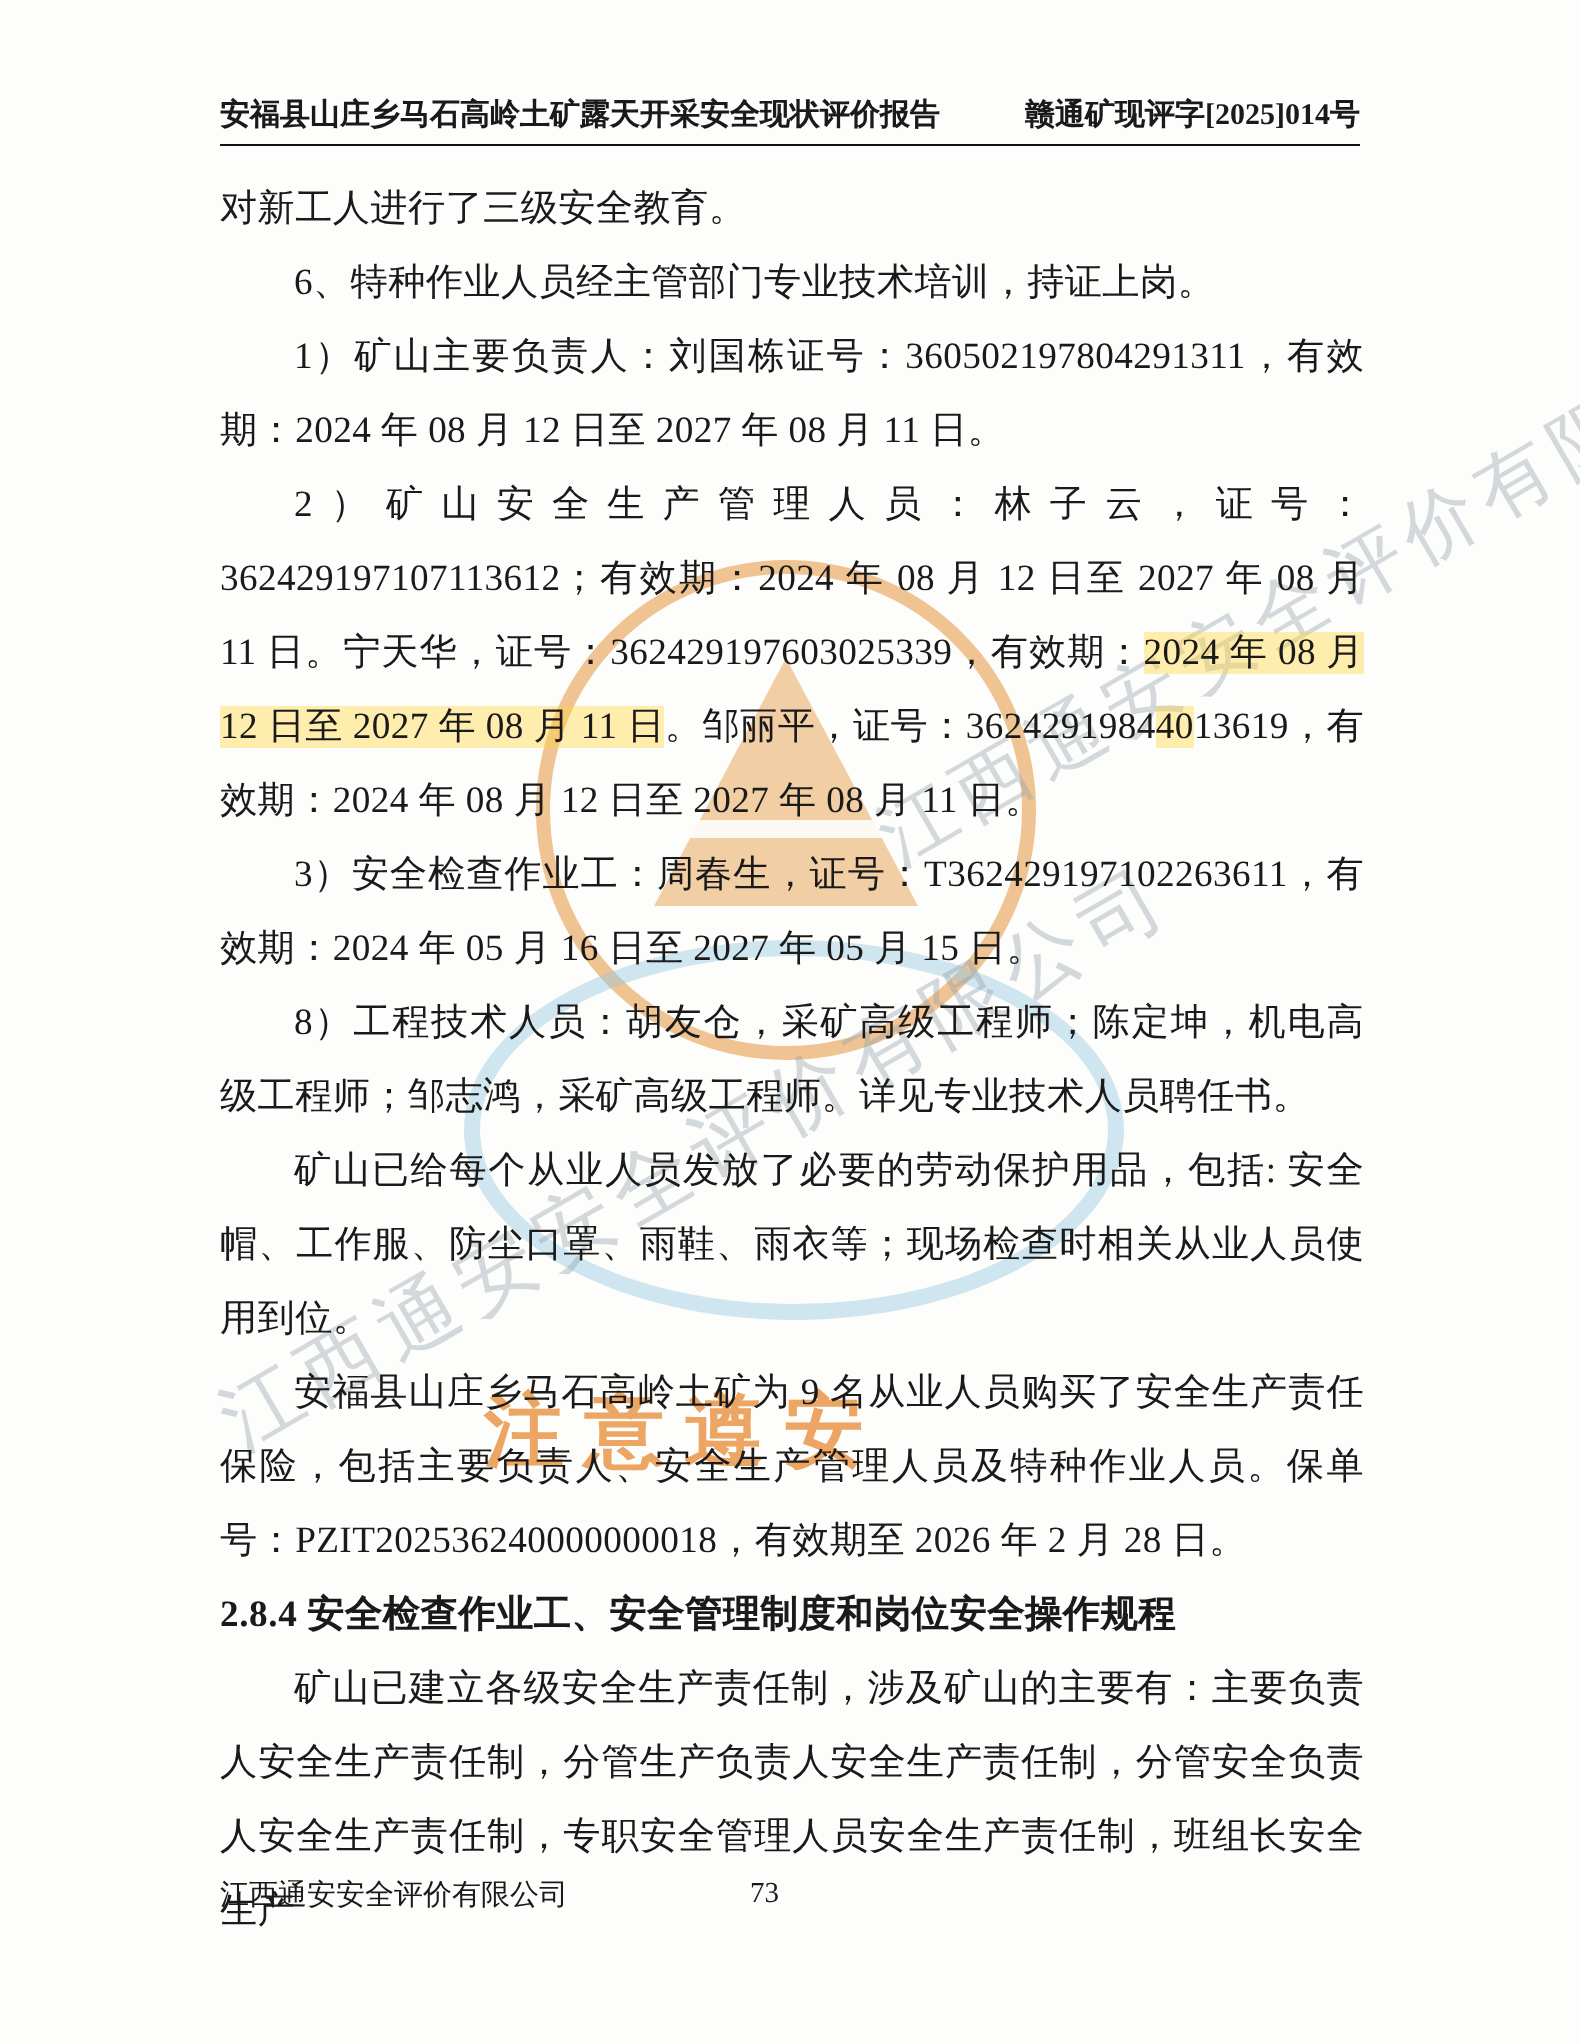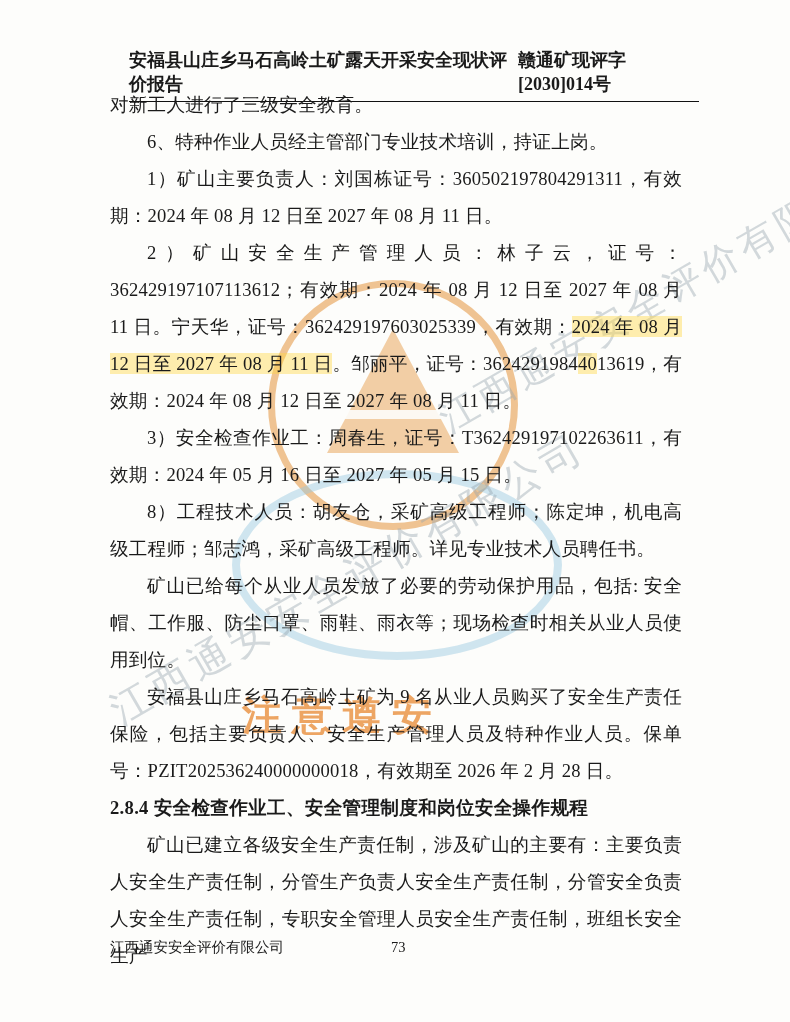--- a/index.html
+++ b/index.html
@@ -88,28 +88,27 @@
     white-space: nowrap;
   }
 
   
   .header {
     position: absolute;
     left: 110px;
     top: 48px;
     width: 570px;
     z-index: 3;
-    font-size: 18px;
+    font-size: 15px;
     font-weight: bold;
     display: flex;
     justify-content: space-between;
     align-items: flex-end;
     padding-bottom: 5px;
     border-bottom: 1.6px solid #111;
-    margin-left: 19px;
   }
   .header .right { font-weight: bold; }
 
   
   .content {
     position: absolute;
     left: 110px;
     top: 86px;
     width: 572px;
     z-index: 3;
@@ -135,38 +134,38 @@
     position: absolute;
     left: 110px;
     top: 938px;
     width: 572px;
     z-index: 3;
     font-size: 14.5px;
     display: flex;
     align-items: center;
   }
   .footer .org { flex: 0 0 auto; }
-  .footer .pageno { position: absolute; left: 281px; }
+  .footer .pageno { position: absolute; left: 265px; }
 </style>
 </head>
 <body>
 
 <div class="page">
 
   <div class="watermark">
     <div class="wm-seal"></div>
     <div class="wm-ring2"></div>
     <div class="wm-diag a">江西通安安全评价有限公司</div>
     <div class="wm-diag b">江西通安安全评价有限公司</div>
     <div class="wm-center">注意遵安</div>
   </div>
 
   <div class="header">
     <div class="left">安福县山庄乡马石高岭土矿露天开采安全现状评价报告</div>
-    <div class="right">赣通矿现评字[2030]014号</div>
+    <div class="right">赣通矿现评字[2025]014号</div>
   </div>
 
   <div class="content">
 
     <p>对新工人进行了三级安全教育。</p>
 
     <p class="indent">6、特种作业人员经主管部门专业技术培训，持证上岗。</p>
 
     <p class="indent">1）矿山主要负责人：刘国栋证号：360502197804291311，有效期：2024 年 08 月 12 日至 2027 年 08 月 11 日。</p>
 

